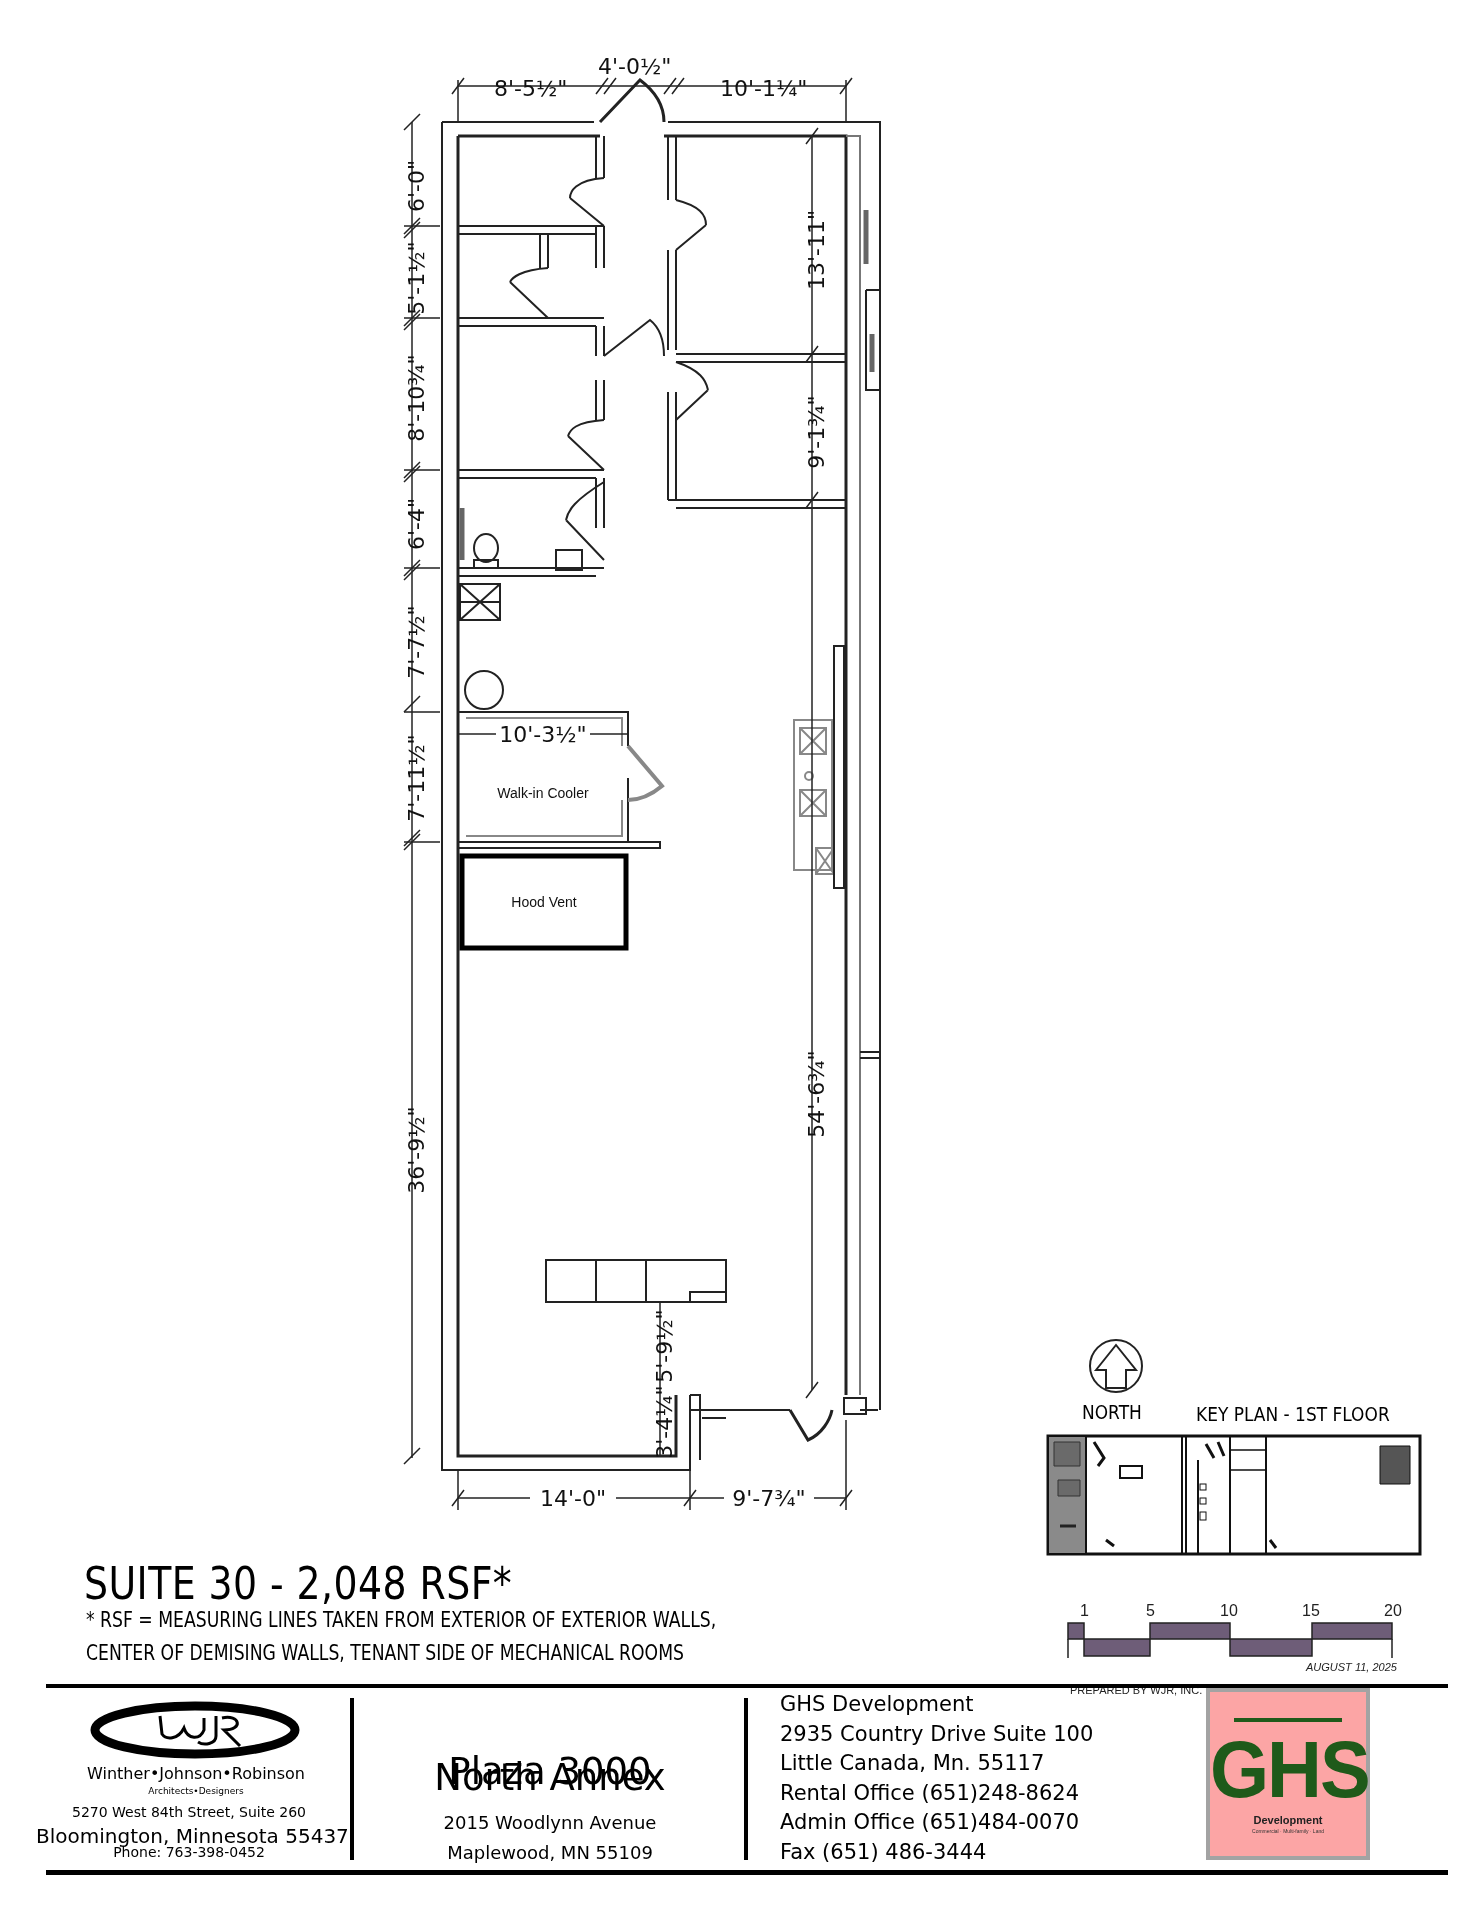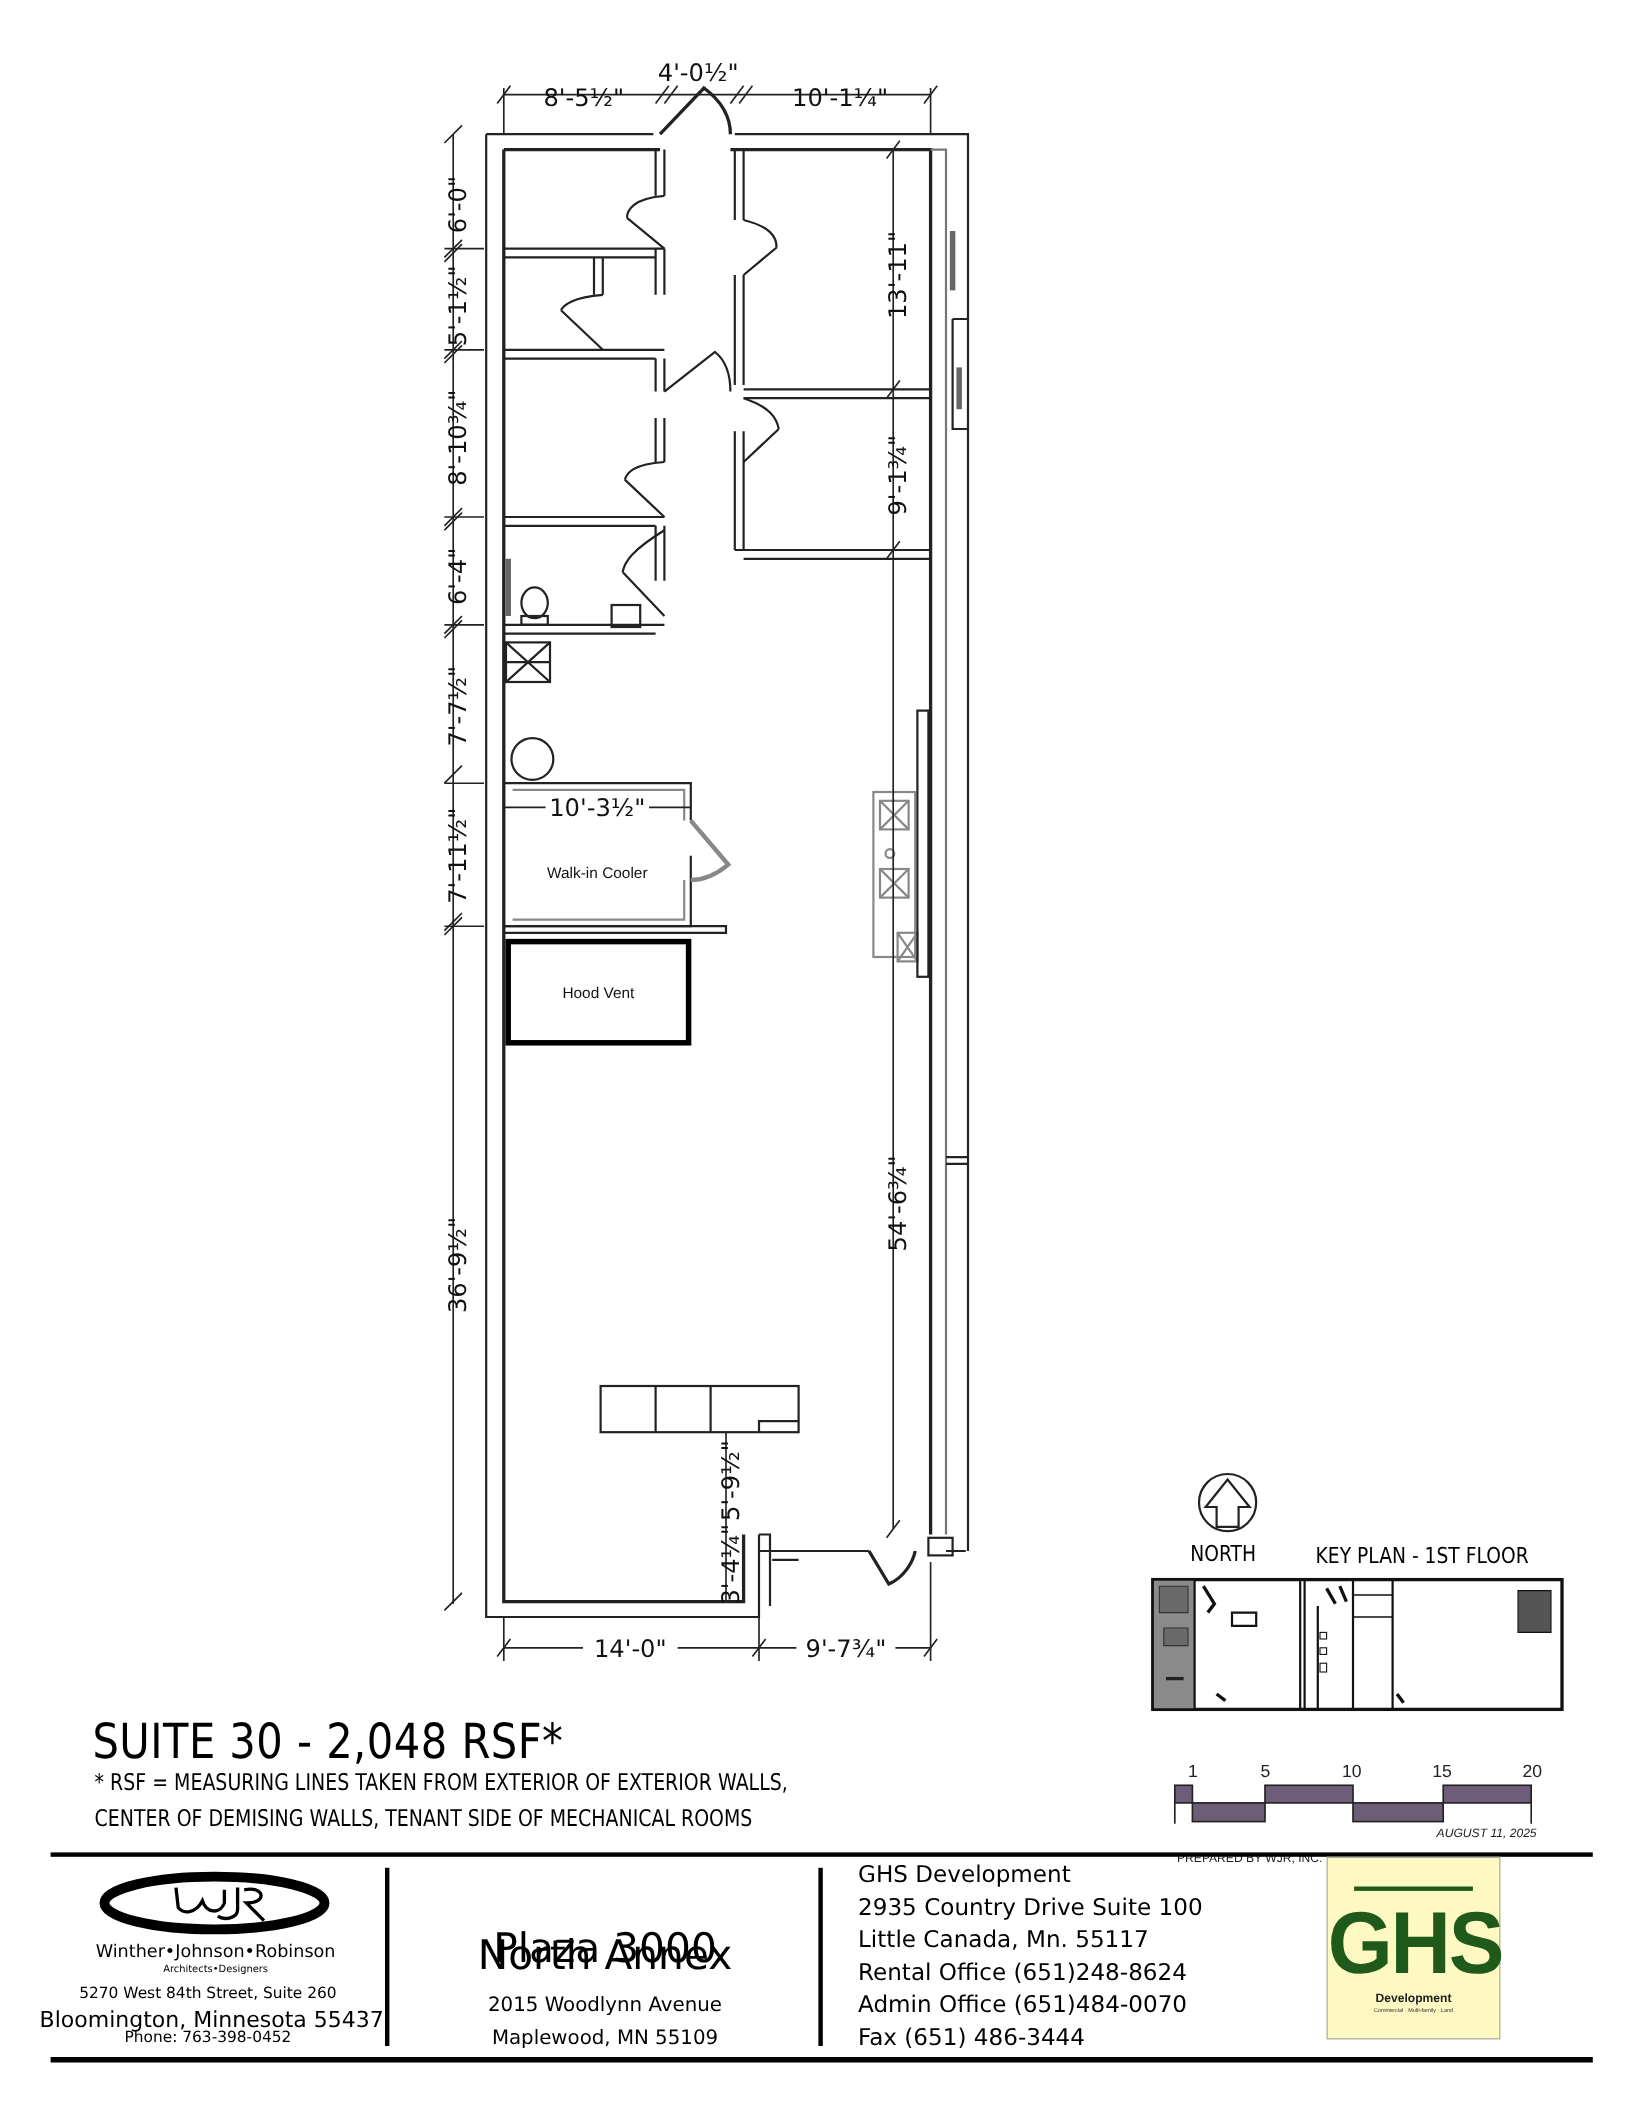--- a/index.html
+++ b/index.html
@@ -12,21 +12,21 @@
            font-size: 44px; letter-spacing: 0.5px; transform: scaleX(0.86); transform-origin: left top; }
   .note { position: absolute; left: 86px; font-family: "DejaVu Sans", sans-serif; font-size: 21px;
           transform: scaleX(0.82); transform-origin: left top; white-space: nowrap; }
   .hr-thick { position: absolute; left: 46px; width: 1402px; background: #000; }
   .vsep { position: absolute; width: 4px; background: #000; }
   .t-block { position: absolute; text-align: center; font-family: "DejaVu Sans", sans-serif; white-space: nowrap; }
   .ghs-info { position: absolute; left: 768px; top: 1690px; font-family: "DejaVu Sans", sans-serif;
               font-size: 21px; line-height: 29.5px; margin-left: 12px; }
   .ghs-info div { white-space: nowrap; }
   .ghs-logo { position: absolute; left: 1206px; top: 1688px; width: 156px; height: 164px;
-              border: 1px solid #a3a3a3; background: #fef9c3; }
+              border: 4px solid #a3a3a3; background: #fca5a5; }
   .ghs-logo .bar { position: absolute; left: 24px; right: 24px; top: 26px; height: 4px; background: #1f5a1a; }
   .ghs-logo .big { position: absolute; left: 0; right: 0; top: 34px; text-align: center;
                    font-family: "Liberation Sans", sans-serif; font-weight: bold; font-size: 76px;
                    color: #1f5a1a; letter-spacing: -2px; transform: scaleY(1.05); }
   .ghs-logo .dev { position: absolute; left: 0; right: 0; top: 122px; text-align: center;
                    font-family: "Liberation Sans", sans-serif; font-weight: bold; font-size: 11px; color: #222; }
   .ghs-logo .tag { position: absolute; left: 0; right: 0; top: 136px; text-align: center;
                    font-family: "Liberation Sans", sans-serif; font-size: 5px; color: #333; }
   .scale-lbl { position: absolute; font-family: "Liberation Sans", sans-serif; font-size: 11px; color: #222; }
   .kp-text { position: absolute; font-family: "DejaVu Sans", sans-serif; font-size: 20px;

